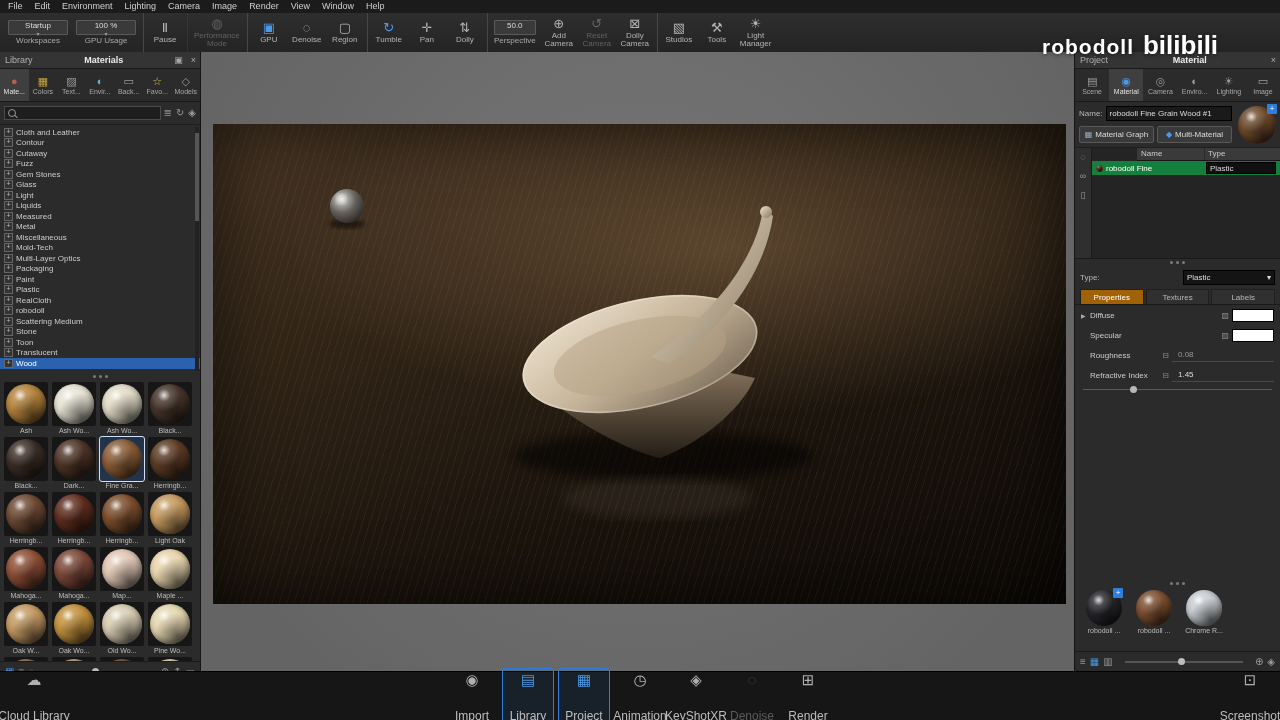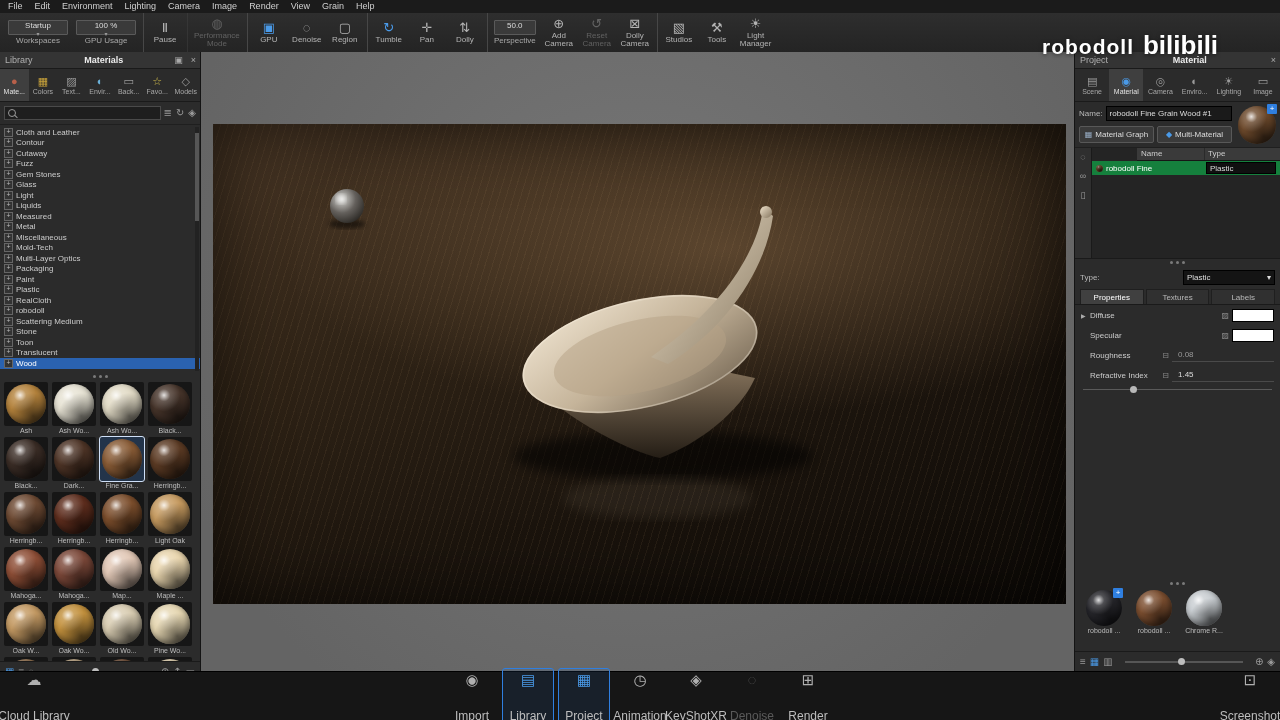--- a/index.html
+++ b/index.html
@@ -113,21 +113,21 @@
   .row-name{flex:1;overflow:hidden;white-space:nowrap;}
   .chip{width:62px;height:10px;background:#101010;border:1px solid #000;color:#ddd;display:flex;align-items:center;
         padding:0 3px;margin-right:4px;flex:none;}
   .type-row{display:flex;align-items:center;gap:4px;padding:4px 5px;flex:none;}
   .type-label{font-size:8px;color:#b8b8b8;}
   .type-select{margin-left:auto;width:84px;height:13px;background:#141414;border:1px solid #000;color:#ddd;font-size:8px;
                display:flex;align-items:center;justify-content:space-between;padding:0 3px;cursor:default;}
   .prop-tabs{display:flex;gap:2px;padding:0 5px;border-bottom:1px solid #1a1a1a;flex:none;}
   .prop-tab{flex:1;height:14px;font-size:8px;color:#b8b8b8;display:flex;align-items:center;justify-content:center;
             background:#303030;border:1px solid #1f1f1f;border-bottom:none;cursor:default;}
-  .prop-tab.active{background:#404040;color:#fff;}
+  .prop-tab.active{background:#a16207;color:#fff;}
   .prop-row{display:flex;align-items:center;height:20px;padding:0 6px;font-size:8px;color:#cccccc;flex:none;}
   .prop-row .arrow{width:9px;font-size:6px;color:#aaa;flex:none;}
   .prop-label{flex:1;}
   .map-icon{font-size:8px;color:#8a8a8a;margin-right:3px;}
   .swatch{width:40px;height:11px;border:1px solid #000;background:#fff;flex:none;cursor:default;}
   .value-line{width:96px;height:12px;border-bottom:1px solid #4a4a4a;display:flex;align-items:center;padding-left:6px;
               color:#999;flex:none;}
   .value-line.bright{color:#ddd;}
   .slider-row{height:9px;display:flex;align-items:center;padding:0 8px;flex:none;}
   .slider-track{flex:1;height:1px;background:#5a5a5a;position:relative;}
@@ -180,21 +180,21 @@
       <div class="menu-item">
     <span>Image</span>
   </div>
       <div class="menu-item">
     <span>Render</span>
   </div>
       <div class="menu-item">
     <span>View</span>
   </div>
       <div class="menu-item">
-    <span>Grain</span>
+    <span>Window</span>
   </div>
       <div class="menu-item">
     <span>Help</span>
   </div>
     </nav>
 
   <div id="toolbar">
     <div class="combo">
       <div class="cbox">
         <span>Startup</span>

